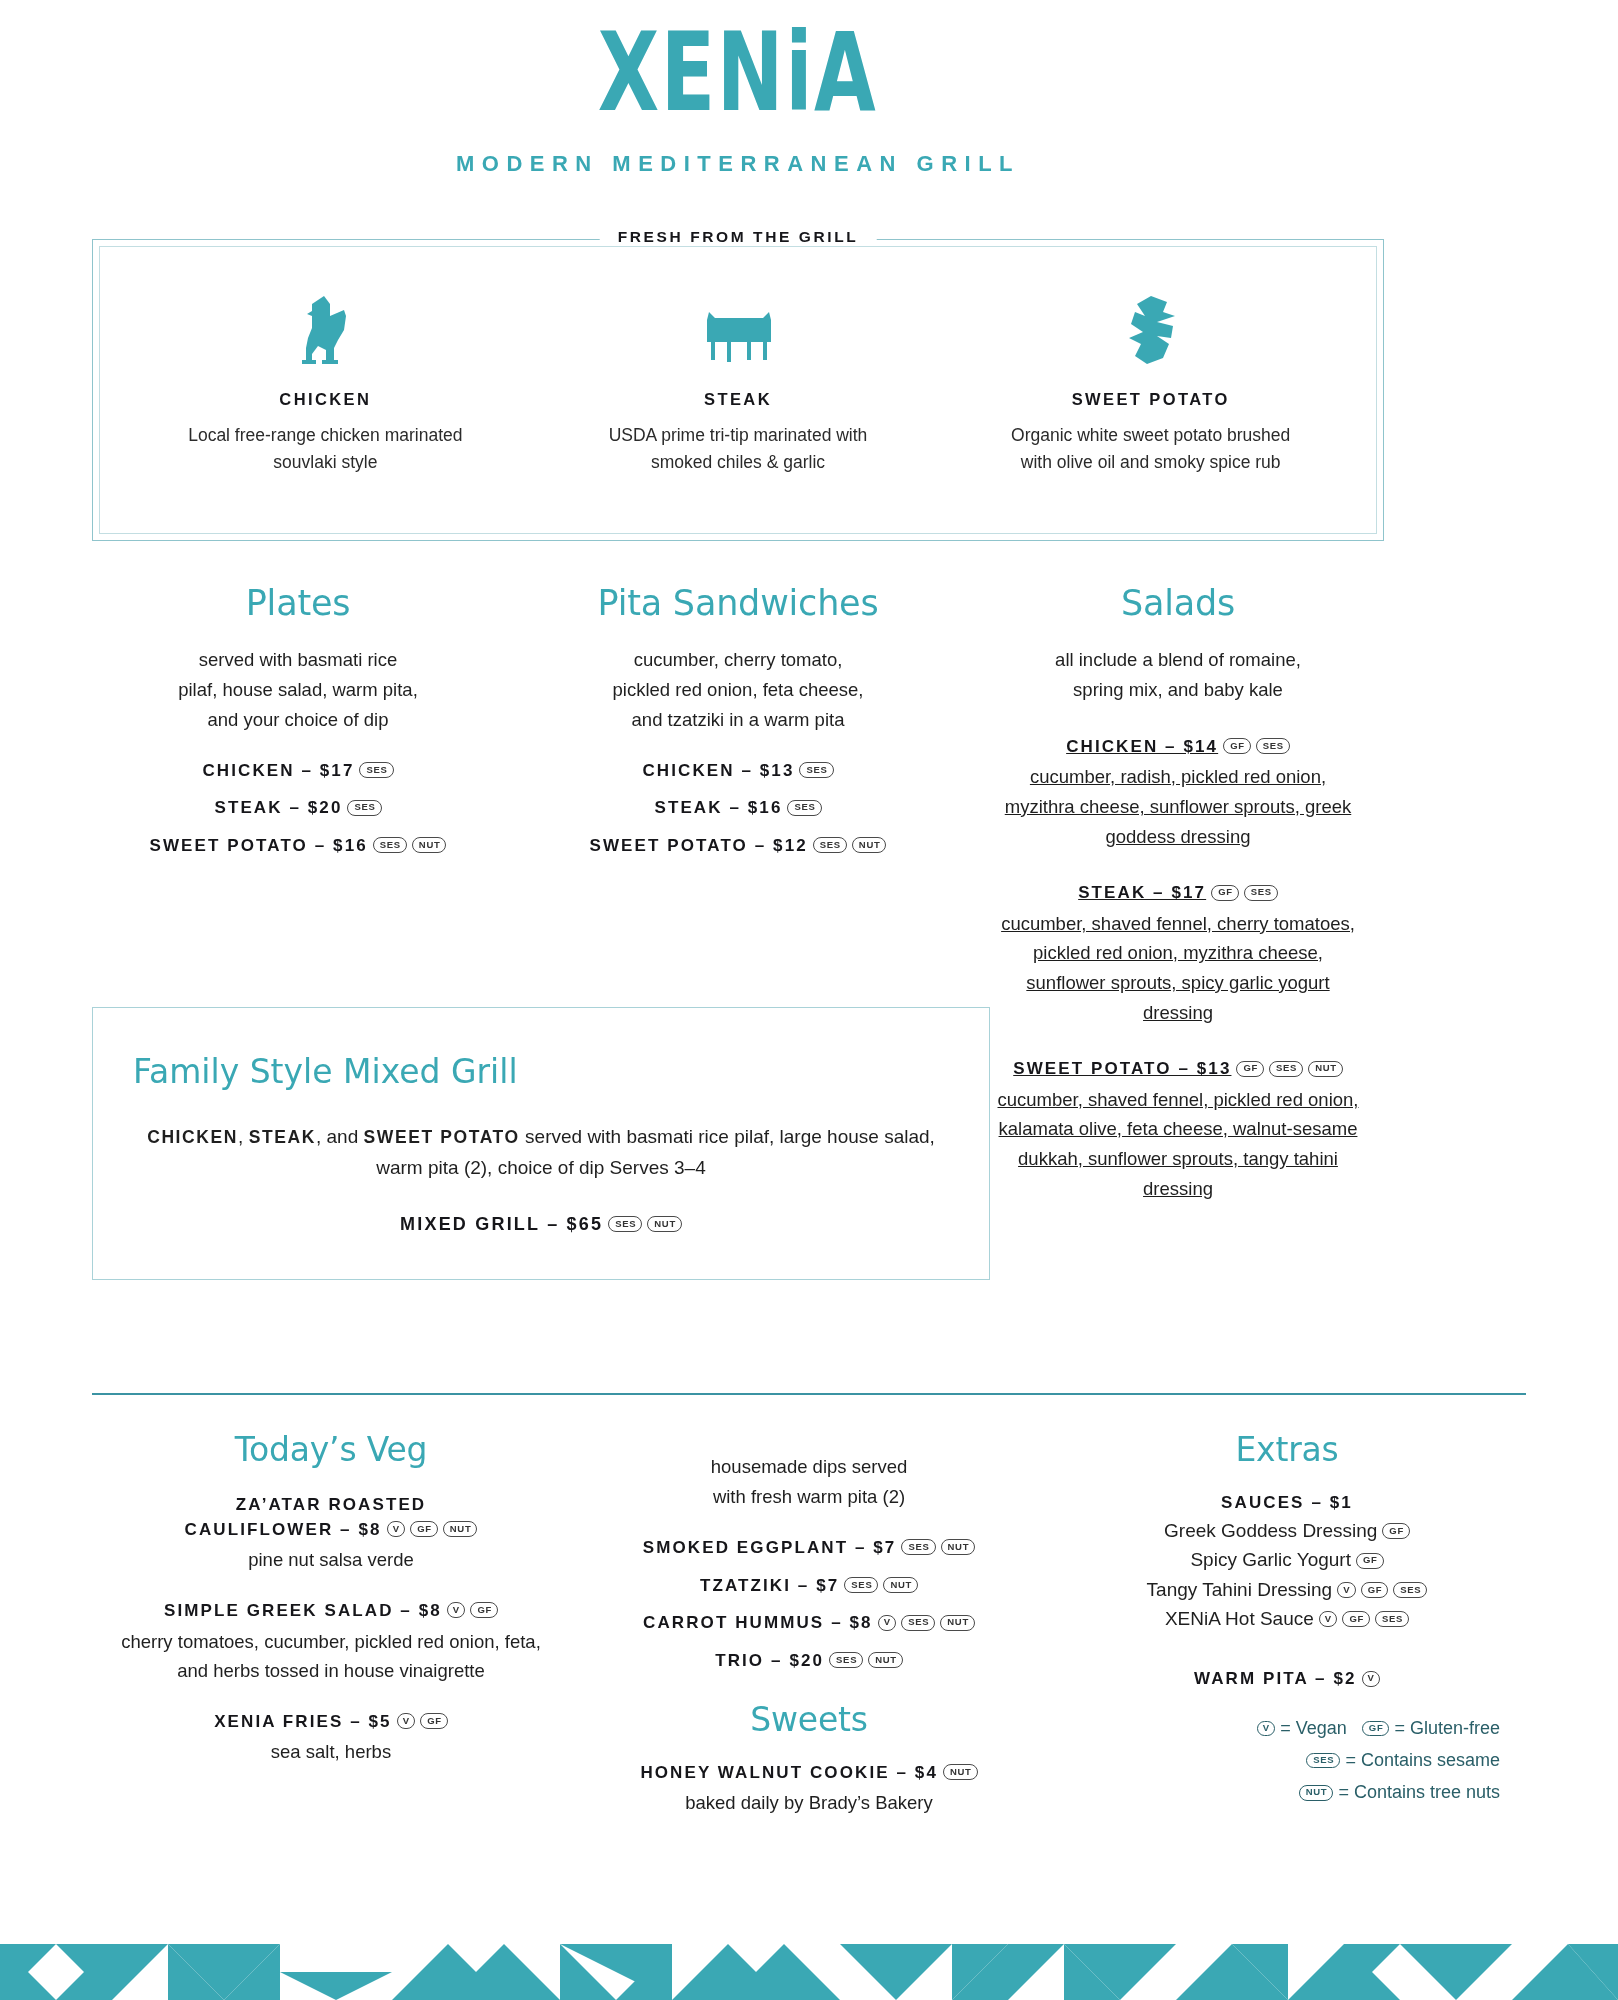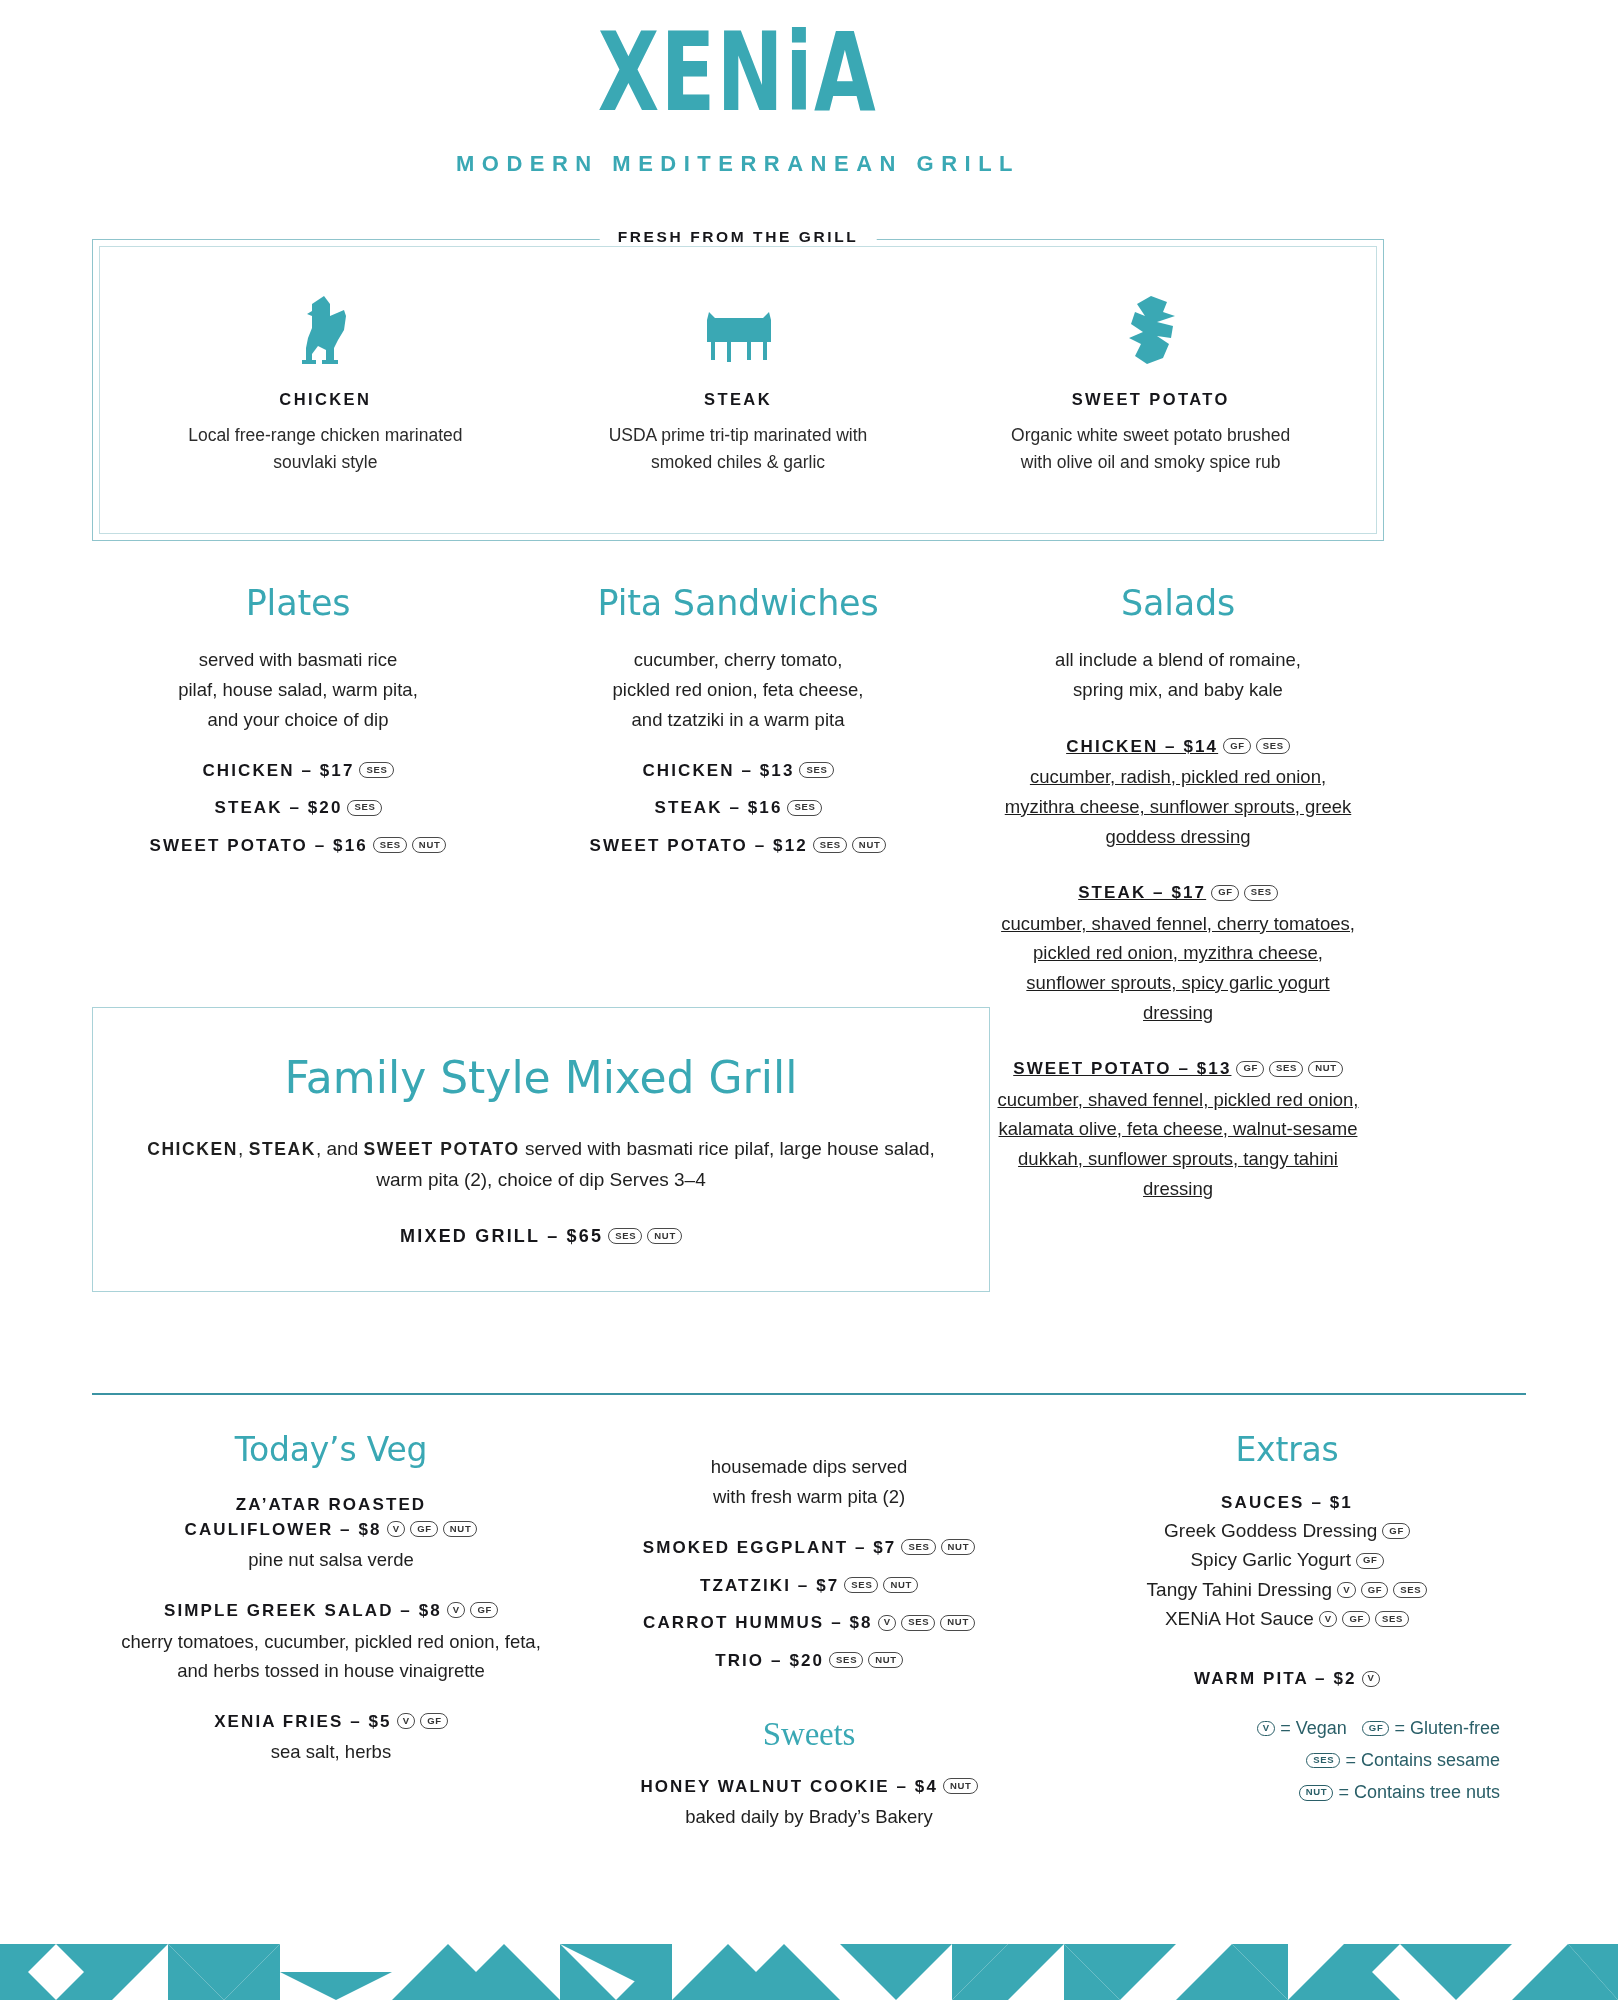--- a/index.html
+++ b/index.html
@@ -142,23 +142,22 @@
   .salad-block { margin-top: 30px; text-decoration: underline; }
 
   
   .mixed-wrap { position: absolute; left: 92px; top: 1007px; width: 898px; }
   .mixed-box {
     border: 1px solid #a9d2d8;
     padding: 44px 40px 44px 40px;
     background: #fff;
   }
   .mixed-title {
-    text-align: center;
     color: #3aa8b4;
-    font-size: 44px;
+    font-size: 33px;
     font-family: "DejaVu Sans", sans-serif;
   }
   .mixed-desc {
     text-align: center;
     margin-top: 30px;
     font-size: 19px;
     line-height: 1.65;
     color: #1f1f1f;
   }
   .mixed-desc b { font-weight: bold; letter-spacing: 1.6px; font-size: 17.5px; }
@@ -188,21 +187,21 @@
   .bcol { flex: 1; padding: 0 26px; }
   .bcol .section-title { font-size: 33px; }
   .veg-block { margin-top: 24px; }
   .extras-group { margin-top: 22px; }
   .sauce-line {
     text-align: center;
     font-size: 19px;
     line-height: 1.55;
     color: #1f1f1f;
   }
-  .sweets-title { margin-top: 42px; font-family: Liberation Serif, serif; }
+  .sweets-title { margin-top: 26px; }
   .legend {
     margin-top: 20px;
     text-align: right;
     color: #2a5f68;
     font-size: 18px;
     line-height: 1.78;
   }
   .legend .badge { color: #2a5f68; border-color: #2a5f68; }
 
   

